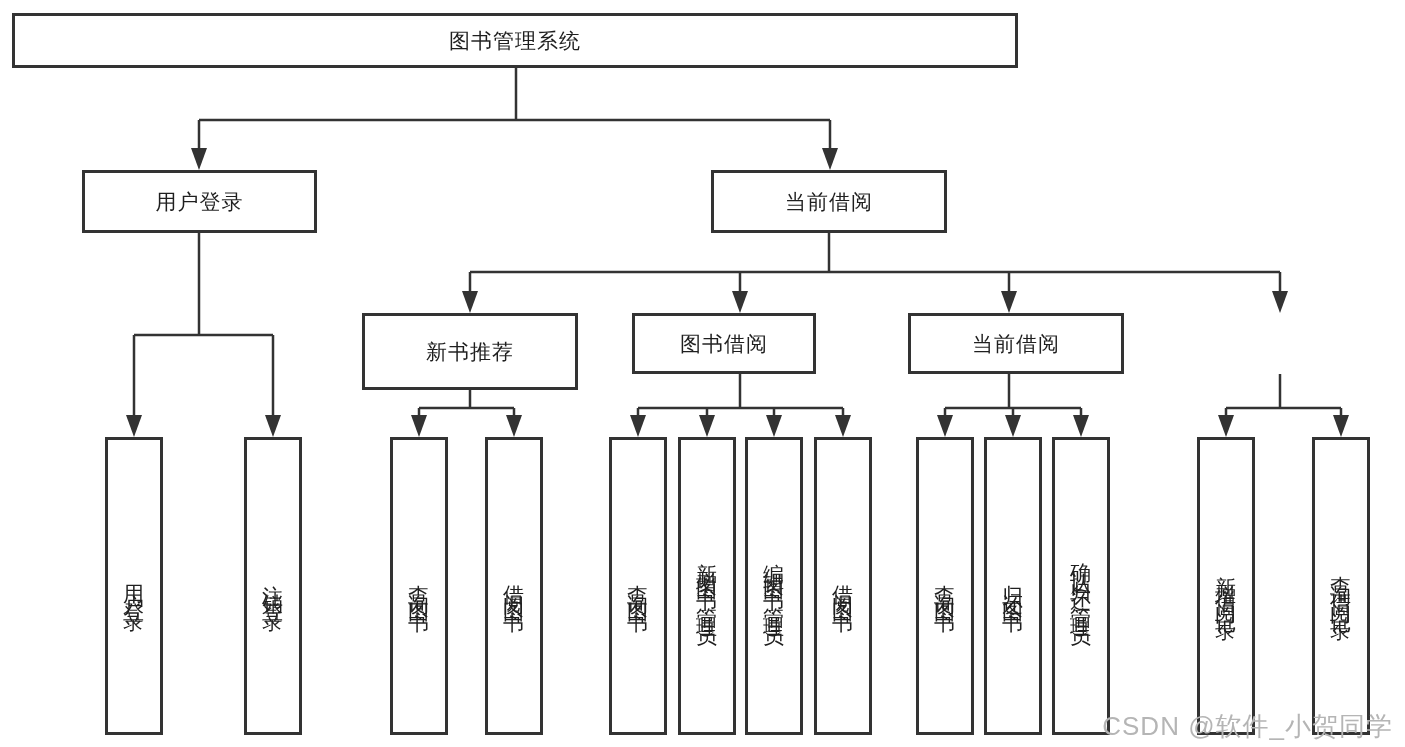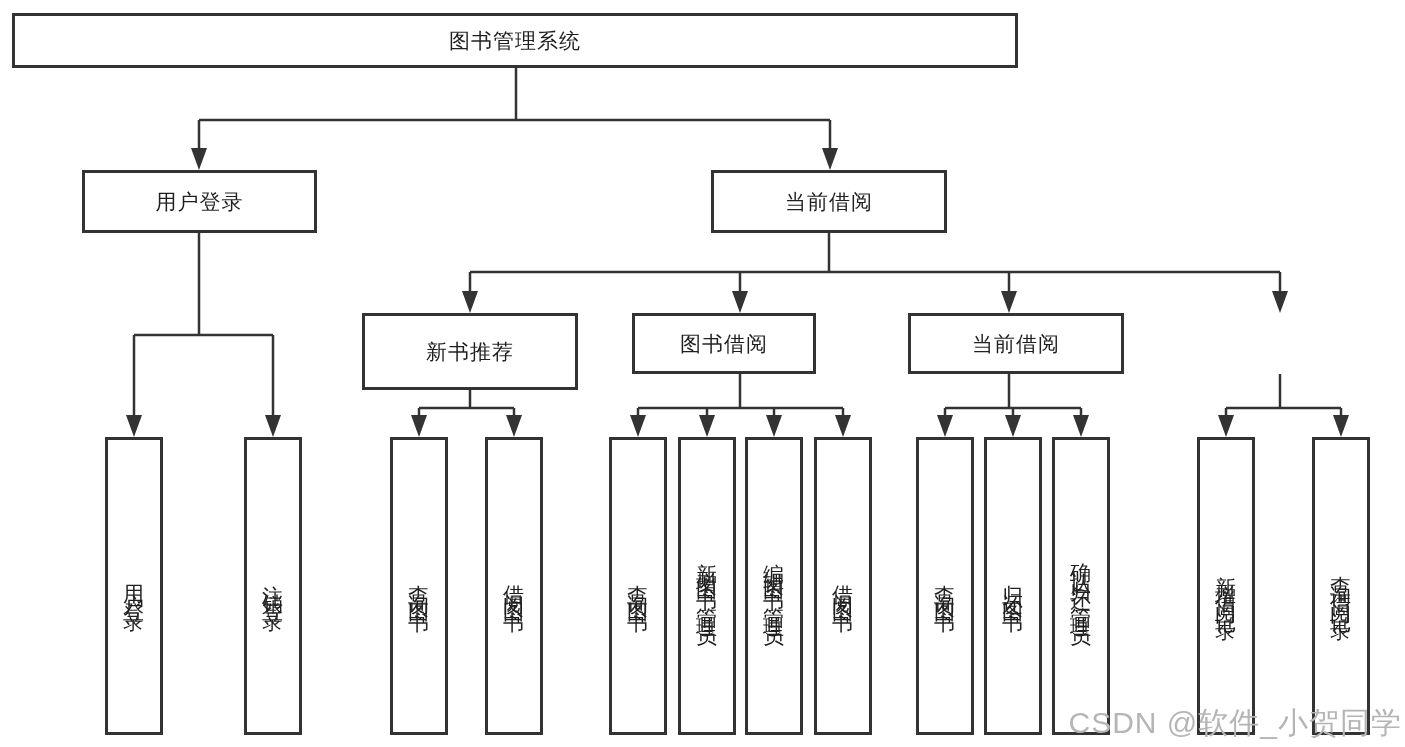--- a/index.html
+++ b/index.html
@@ -23,22 +23,22 @@
   .node.v{font-size:21px;}
   .node.v .vlabel{
     writing-mode:vertical-rl;
     text-orientation:mixed;
     letter-spacing:9px;
     line-height:1;
     white-space:nowrap;
   }
   .watermark{
     position:absolute;
-    right:3px;bottom:3px;
-    font-size:30px;
+    right:12px;bottom:3px;
+    font-size:26px;
     color:#b5b5b5;
     letter-spacing:1px;
     z-index:5;
     white-space:nowrap;
   }
 </style>
 </head>
 <body>
 
 <div class="canvas">

